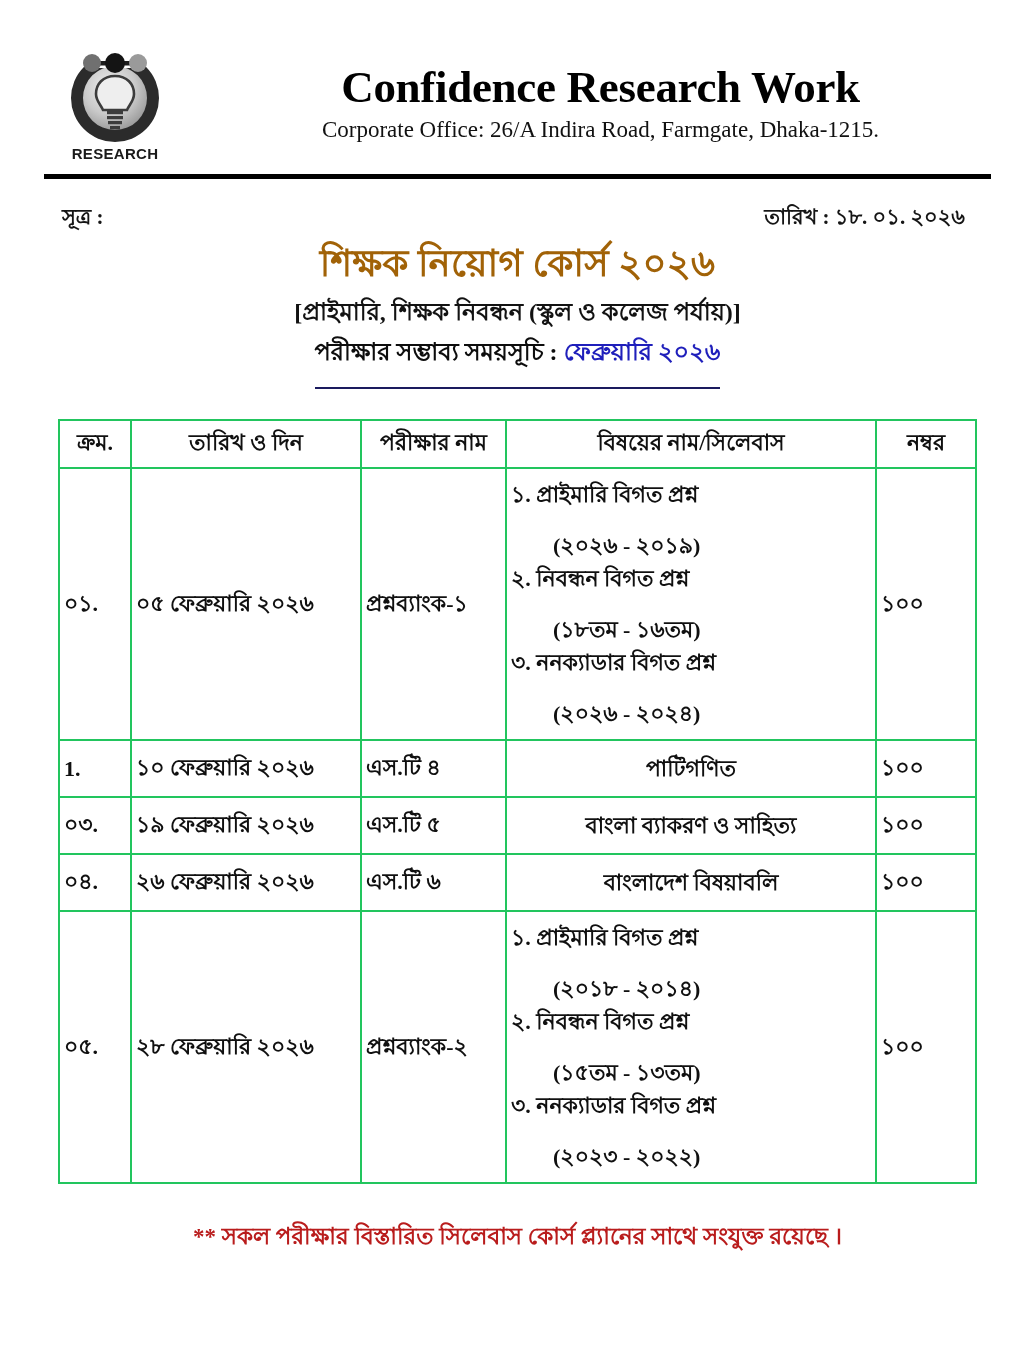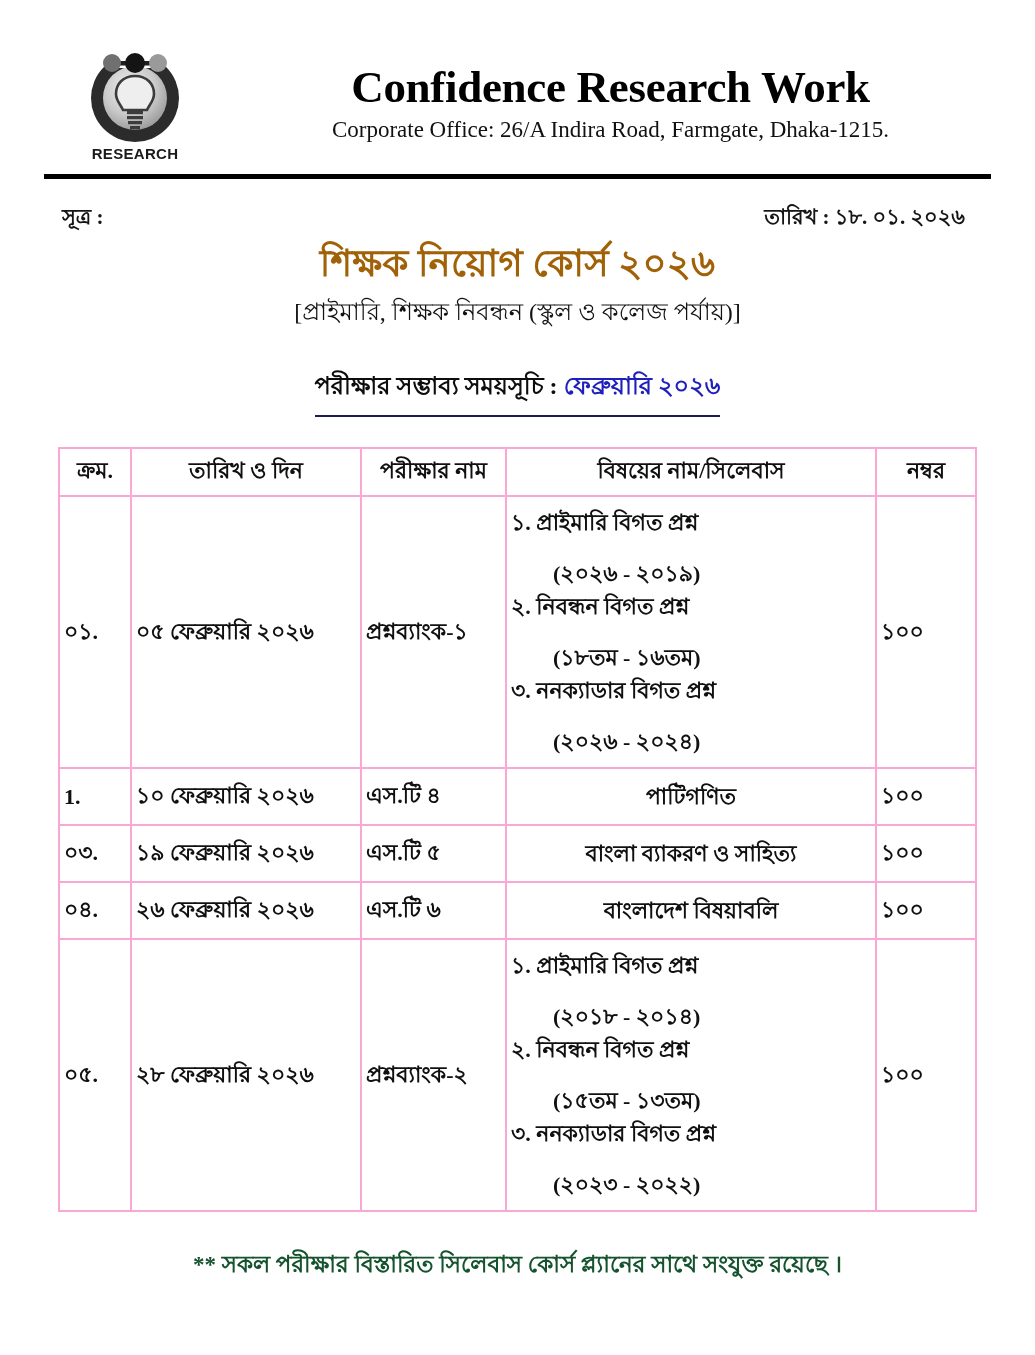--- a/index.html
+++ b/index.html
@@ -28,21 +28,20 @@
     display: flex;
     align-items: center;
     padding: 48px 0 6px 0;
   }
   .logo-wrap {
     width: 230px;
     display: flex;
     justify-content: center;
     align-items: center;
     flex: 0 0 230px;
-    margin-left: 20px;
   }
   .logo {
     position: relative;
     width: 104px;
     height: 112px;
   }
   .logo svg { display: block; }
   .logo-caption {
     position: absolute;
     bottom: -2px;
@@ -100,44 +99,43 @@
   .title-block { text-align: center; margin-top: 6px; }
   .doc-title {
     font-size: 37px;
     font-weight: bold;
     line-height: 1.18;
     letter-spacing: .2px;
     color: #a16207;
   }
   .doc-subtitle {
     font-size: 24px;
-    font-weight: normal;
+    font-weight: bold;
     margin-top: 7px;
     color: #121212;
   }
   .schedule-line {
-    margin-top: 34px;
     font-size: 24px;
     font-weight: bold;
     display: inline-block;
     border-bottom: 2px solid #1a1a5e;
-    padding-bottom: 8px;
+    padding-bottom: 14px;
     color: #0d0d0d;
   }
   .schedule-month { color: #1f1fbb; }
 
   
   .tbl-wrap { margin: 30px 58px 0 58px; }
   table.sched {
     width: 100%;
     border-collapse: collapse;
     table-layout: fixed;
   }
   table.sched th, table.sched td {
-    border: 2px solid #f9a8d4;
+    border: 2px solid #22c55e;
     font-weight: bold;
     color: #101010;
     vertical-align: middle;
   }
   table.sched th {
     text-align: center;
     font-size: 22px;
     padding: 9px 4px 11px 4px;
     line-height: 1.22;
   }
@@ -170,21 +168,21 @@
     margin-top: 18px;
   }
   .date-blue { color: #1f1fbb; }
 
   
   .footnote {
     text-align: center;
     margin: 34px 40px 0 40px;
     font-size: 23px;
     font-weight: bold;
-    color: #14532d;
+    color: #b91c1c;
   }
 </style>
 </head>
 <body>
 
 <div class="page">
 
   <div class="letterhead">
 
     <div class="logo-wrap">

